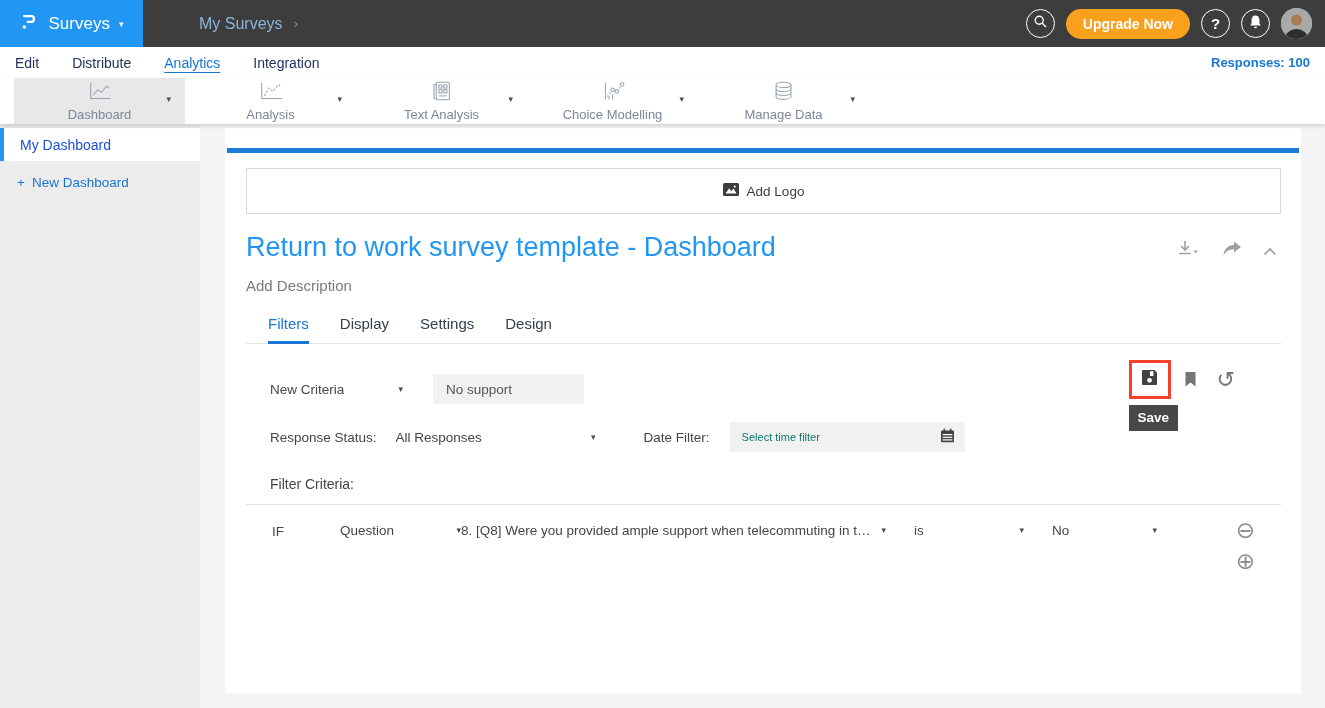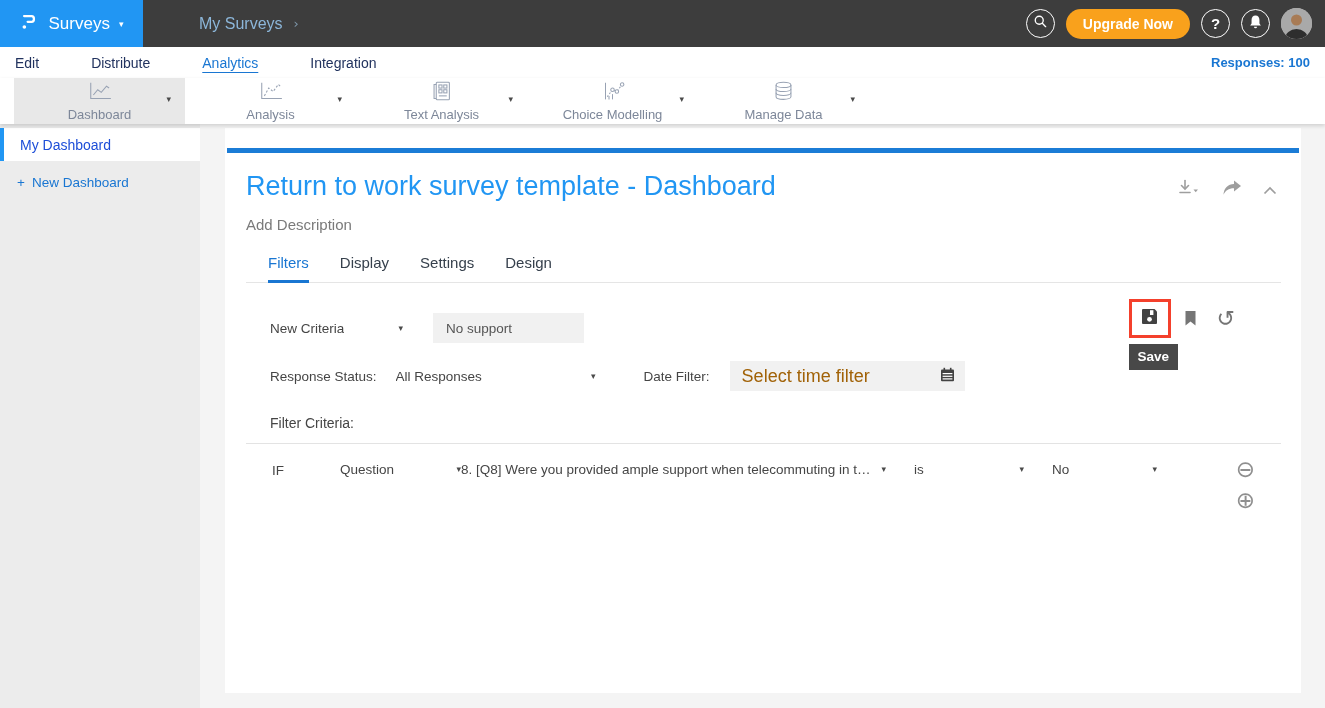--- a/index.html
+++ b/index.html
@@ -21,21 +21,21 @@
   .bc-sep { color:#7f98ab; font-size:13px; }
   .bc-current { color:#fff; font-size:16px; }
   .topbar-right { margin-left:auto; display:flex; align-items:center; gap:11px; padding-right:13px; }
   .circle-btn { width:29px; height:29px; border:1.5px solid #fff; border-radius:50%; display:flex; align-items:center; justify-content:center; color:#fff; cursor:pointer; flex:none; }
   .help-btn { font-size:15px; font-weight:700; }
   .upgrade-btn { height:30px; background:#f9a11c; border-radius:16px; color:#fff; font-weight:700; font-size:14px; display:flex; align-items:center; padding:0 17px; cursor:pointer; }
   .avatar { width:31px; height:31px; border-radius:50%; overflow:hidden; background:#b9b9b9; cursor:pointer; }
 
   
   .nav-row { height:31px; background:#fff; display:flex; align-items:center; padding:0 15px; }
-  .nav-items { display:flex; gap:52px; }
+  .nav-items { display:flex; gap:33px; }
   .nav-item { font-size:14px; color:#21325e; font-weight:500; cursor:pointer; }
   .nav-item.active { color:#1976d2; text-decoration:underline; text-underline-offset:4px; }
   .responses { margin-left:auto; color:#1976d2; font-size:13px; font-weight:600; }
 
   
   .toolbar { height:46px; background:#fff; display:flex; padding-left:14px; box-shadow:0 2px 4px rgba(0,0,0,.15); position:relative; z-index:5; }
   .tb-item { width:171px; position:relative; display:flex; flex-direction:column; align-items:center; justify-content:center; cursor:pointer; }
   .tb-item.active { background:#e8e8e8; }
   .tb-label { font-size:13px; color:#7d8799; margin-top:1px; }
   .tb-caret { position:absolute; right:14px; top:17px; color:#4a4a4a; font-size:9px; }
@@ -69,21 +69,21 @@
   .row1-icons { position:absolute; right:46px; top:-10px; display:flex; align-items:center; gap:13px; }
   .save-box { border:3px solid #f4402c; width:42px; height:39px; display:flex; align-items:center; justify-content:center; position:relative; cursor:pointer; }
   .save-tooltip { position:absolute; top:42px; left:-3px; background:#484848; color:#fff; font-size:13.5px; font-weight:700; padding:5px 9px 6px; white-space:nowrap; }
   .bookmark-btn, .reset-btn { cursor:pointer; display:flex; align-items:center; }
   .reset-btn { font-size:22px; color:#757575; margin-left:7px; }
 
   .row2 { margin:14px 20px 0 45px; display:flex; align-items:center; height:30px; }
   .dd-status { margin-left:19px; width:200px; }
   .lbl-date { margin-left:48px; }
   .date-input { margin-left:20px; width:235px; height:30px; background:#f1f1f1; display:flex; align-items:center; padding:0 10px 0 12px; cursor:text; }
-  .date-ph { color:#a16207; font-size:18px; flex:1; }
+  .date-ph { color:#0f766e; font-size:11px; flex:1; }
 
   .fc-label { margin:24px 0 0 45px; font-size:14px; color:#454545; }
   .divider { margin:12px 20px 0 21px; border-top:1px solid #e3e3e3; }
 
   .rule-row { margin:18px 20px 0 47px; display:flex; align-items:flex-start; }
   .if-lbl { width:68px; padding-top:1px; }
   .dd-type { width:121px; }
   .dd-question { width:425px; }
   .dd-op { width:110px; margin-left:28px; }
   .dd-val { width:105px; margin-left:28px; }
@@ -220,20 +220,30 @@
     </div>
     <div class="sb-new">
       <span>+</span>
       <span>New Dashboard</span>
     </div>
   </aside>
 
   <main class="card">
     <div class="blue-bar"></div>
 
+    <div class="logo-box">
+      <span>
+        <svg width="16" height="13" viewBox="0 0 16 13">
+          <rect width="16" height="13" rx="1.5" fill="#3d3d3d"></rect>
+          <polygon points="2.5,10.5 6,5.5 8.5,8 10.5,5.5 13.5,10.5" fill="#fff"></polygon>
+          <circle cx="11.8" cy="3.6" r="1.1" fill="#fff"></circle>
+        </svg>
+      </span>
+      <span>Add Logo</span>
+    </div>
 
     <div class="title-row">
       <h1 class="page-title">Return to work survey template - Dashboard</h1>
       <div class="title-actions">
         <span>
           <svg width="24" height="17" viewBox="0 0 24 17">
             <g stroke="#9e9e9e" stroke-width="1.6" fill="none" stroke-linecap="round">
               <line x1="8" y1="1.5" x2="8" y2="9.5"></line>
               <polyline points="4.5,6.5 8,10 11.5,6.5"></polyline>
               <line x1="3" y1="13.5" x2="13" y2="13.5"></line>

